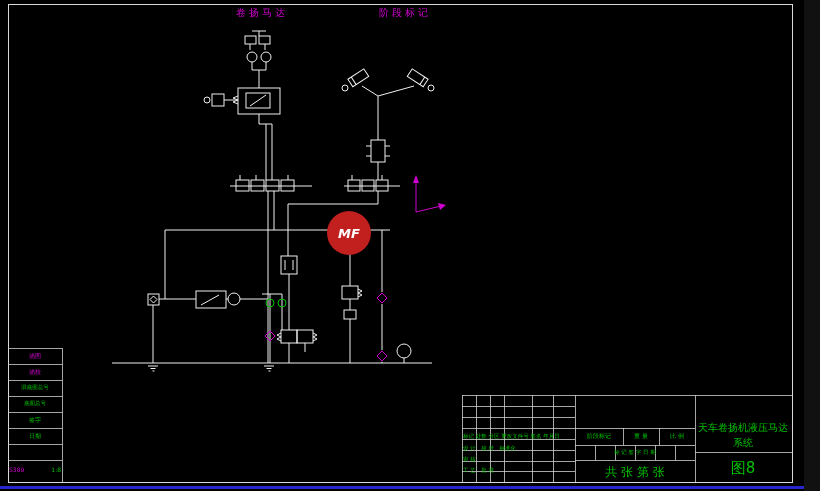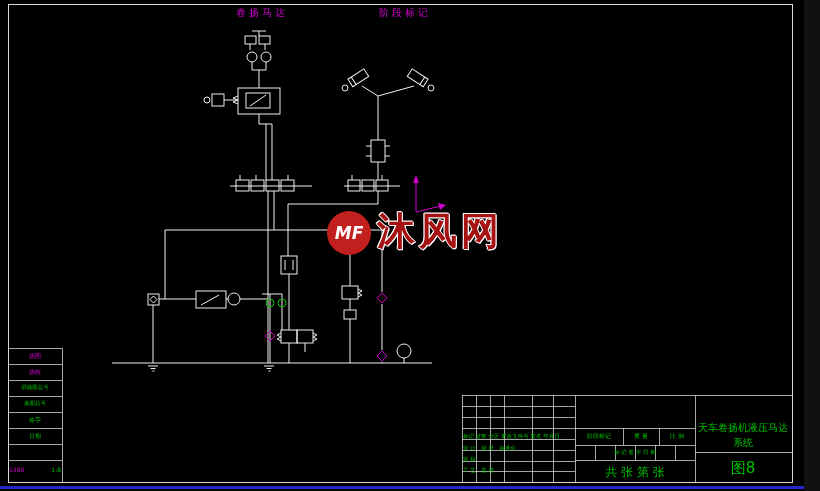--- a/index.html
+++ b/index.html
@@ -9,21 +9,21 @@
   }
   .stage svg{position:absolute;left:0;top:0;}
   .txt{position:absolute;white-space:nowrap;line-height:1;}
   .green{color:#00c000;}
   .magenta{color:#cf00cf;}
   .toplabel{font-size:10px;letter-spacing:3px;text-align:center;}
   .striprow{left:9px;width:52px;text-align:center;font-size:6px;}
   .tb{font-size:5.5px;}
   .wm-logo{
     position:absolute;left:327px;top:211px;width:44px;height:44px;border-radius:50%;
-    background:#c21f1f;color:#fff;font-weight:bold;font-style:italic;font-size:17px;
+    background:#c21f1f;color:#fff;font-weight:bold;font-style:italic;font-size:13px;
     display:flex;align-items:center;justify-content:center;
   }
   .wm-name{
     position:absolute;left:377px;top:206px;font-size:38px;font-weight:bold;color:#a61212;
     text-shadow:1px 0 #fff,-1px 0 #fff,0 1px #fff,0 -1px #fff,1px 1px #fff,-1px -1px #fff;
     letter-spacing:4px;white-space:nowrap;
   }
   .wm-url{position:absolute;left:383px;top:250px;font-size:14px;font-weight:bold;color:#ececec;letter-spacing:1px;}
   .title-main{
     position:absolute;left:697px;top:420px;width:92px;text-align:center;
@@ -177,21 +177,20 @@
       <path d="M112 363 H432"></path>
       <path d="M264 366 h10 M266.5 368.5 h5 M268.5 371 h2"></path>
       <path d="M148 366 h10 M150.5 368.5 h5 M152.5 371 h2"></path>
     </g>
   </svg>
 
   <div class="txt toplabel magenta" style="left:231px;top:8px;width:62px;">卷扬马达</div>
   <div class="txt toplabel magenta" style="left:374px;top:8px;width:62px;">阶段标记</div>
 
   <div class="wm-logo">MF</div>
-  <div class="wm-name">沐风网</div>
 
   <div class="txt striprow magenta" style="top:353px;">描图</div>
   <div class="txt striprow magenta" style="top:369px;">描校</div>
   <div class="txt striprow green" style="top:385px;font-size:5.5px;">旧底图总号</div>
   <div class="txt striprow green" style="top:401px;font-size:5.5px;">底图总号</div>
   <div class="txt striprow green" style="top:417px;">签字</div>
   <div class="txt striprow green" style="top:433px;">日期</div>
   <div class="strip-bottom">
     <span class="magenta">S389</span>
     <span class="green">1:8</span>

